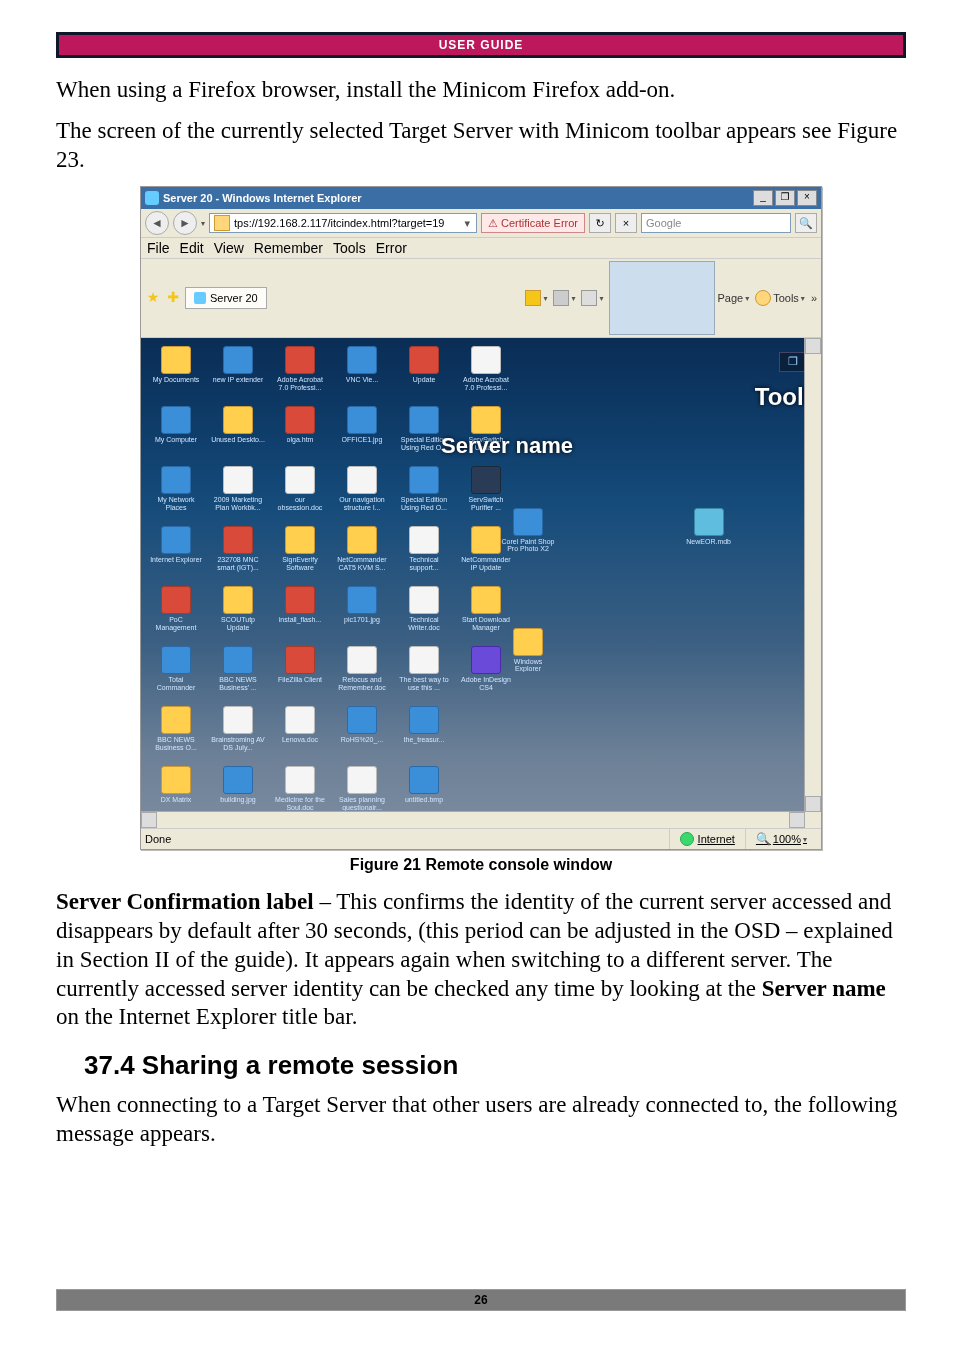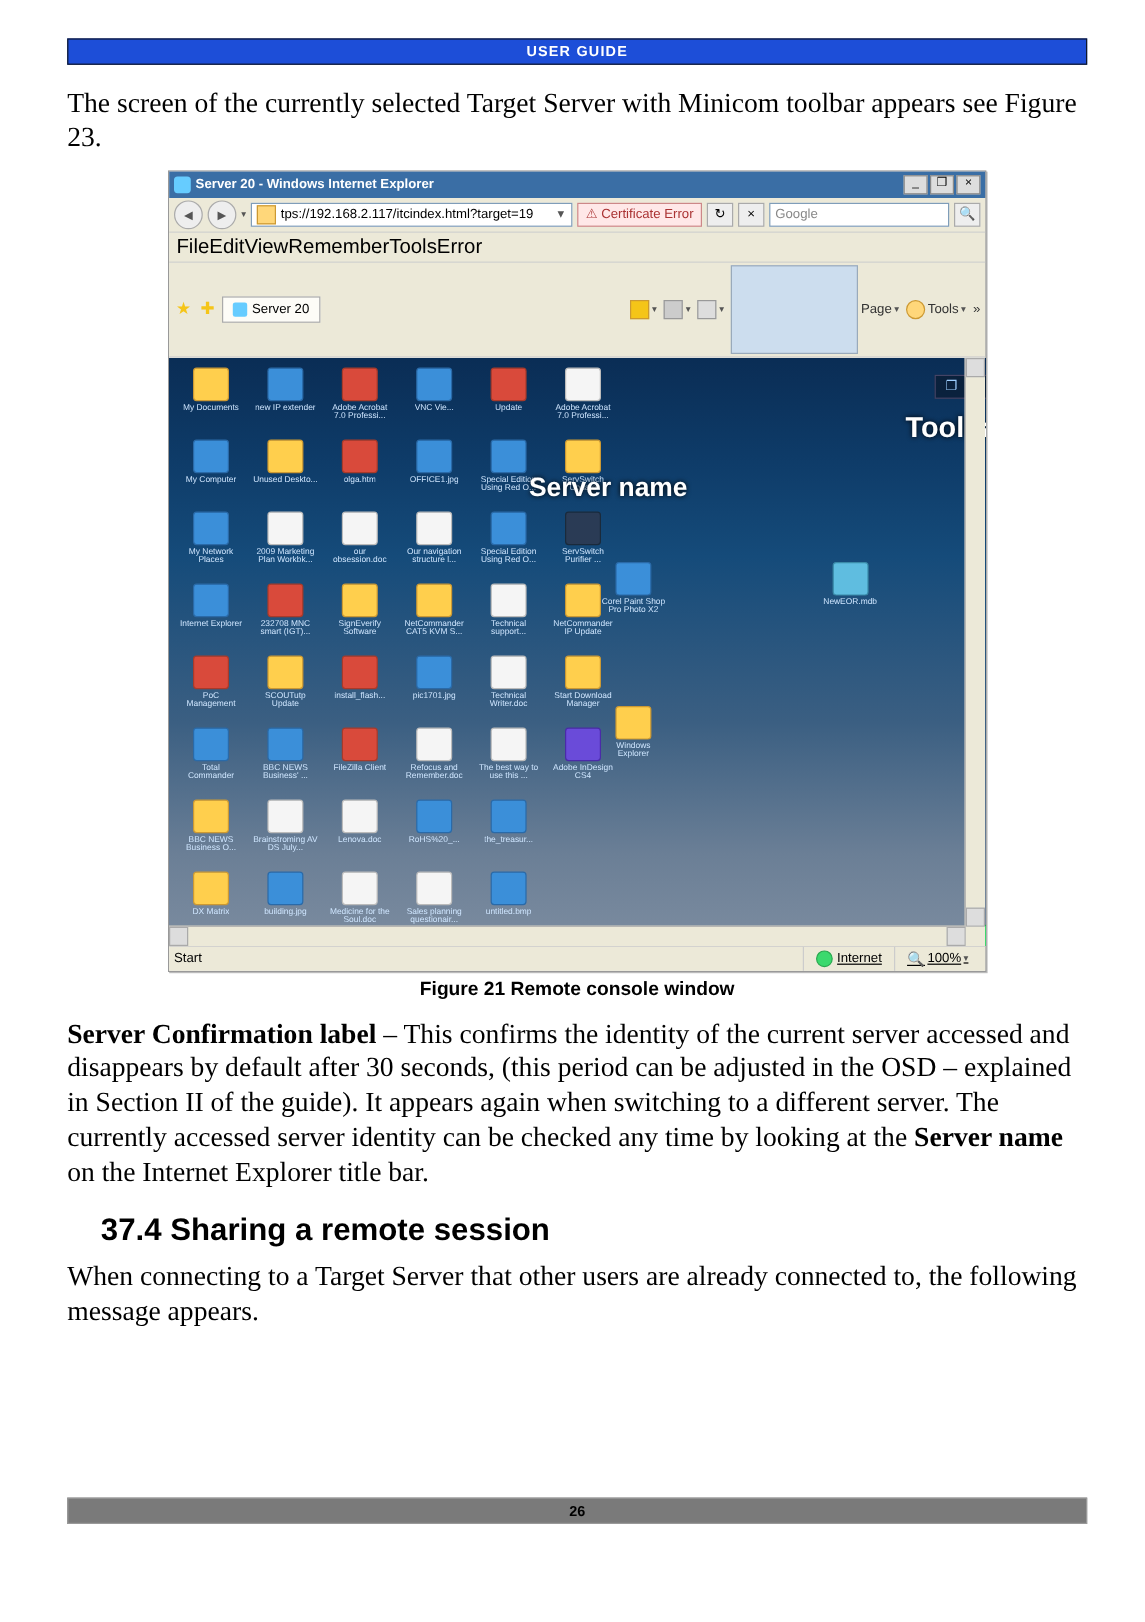--- a/index.html
+++ b/index.html
@@ -10,22 +10,22 @@
     color: #000;
   }
   .page {
     width: 954px;
     margin: 0 auto;
     padding: 32px 48px 40px 56px;
     box-sizing: border-box;
     position: relative;
   }
   .header-bar {
-    background: #1d4ed8;
-    border: 1px solid #0f172a;
+    background: #be185d;
+    border: 3px solid #0f172a;
     height: 20px;
     display: flex;
     align-items: center;
     justify-content: center;
     color: #fff;
     font-family: Arial, sans-serif;
     font-weight: bold;
     font-size: 12px;
     letter-spacing: 1px;
     margin-bottom: 18px;
@@ -91,21 +91,21 @@
   }
   .search-box {
     width:140px; height:18px; border:1px solid #7f9db9; background:#fff; color:#888;
     display:flex; align-items:center; padding:0 4px;
   }
   .search-go {
     width:20px; height:18px; background:#eee; border:1px solid #aaa; color:#3a6ea5;
     display:flex; align-items:center; justify-content:center; font-weight:bold;
   }
   .menu-row {
-    background:#ece9d8; padding:2px 6px; display:flex; gap:0; font-size:17px;
+    background:#ece9d8; padding:2px 6px; display:flex; gap:10px; font-size:14px;
     border-bottom:1px solid #ccc;
   }
   .menu-item { color:#000; }
   .tab-toolbar {
     background:#ece9d8; padding:2px 4px; display:flex; align-items:center;
     border-bottom:1px solid #ccc; gap:4px;
   }
   .star-btn {
     width:16px; height:16px; color:#f5c518; font-size:14px; line-height:14px; text-align:center;
   }
@@ -234,20 +234,21 @@
 </style>
 </head>
 <body>
 
 <div class="page">
 
   <div class="header-bar">
     <span>USER GUIDE</span>
   </div>
 
+  <p class="body-text">When using a Firefox browser, install the Minicom Firefox add-on.</p>
   <p class="body-text">The screen of the currently selected Target Server with Minicom toolbar appears see Figure 23.</p>
 
   <div class="figure-wrap">
     <div class="figure">
 
       <div class="titlebar">
         <span class="ie-icon"></span>
         <span class="title-text">Server 20 - Windows Internet Explorer</span>
         <div class="win-buttons">
           <div class="win-btn">_</div>
@@ -561,21 +562,21 @@
 
           </div>
 
         </div>
         <div class="vp-scroll-v"></div>
         <div class="vp-scroll-h"></div>
         <div class="vp-scroll-corner"></div>
       </div>
 
       <div class="statusbar">
-        <span class="done">Start</span>
+        <span class="done">Done</span>
         <span class="spacer"></span>
         <span class="status-cell">
           <span class="globe"></span>
           <span>Internet</span>
         </span>
         <span class="status-cell zoom">
           <span class="lens">🔍</span>
           <span>100%</span>
           <span class="dd">▾</span>
         </span>

